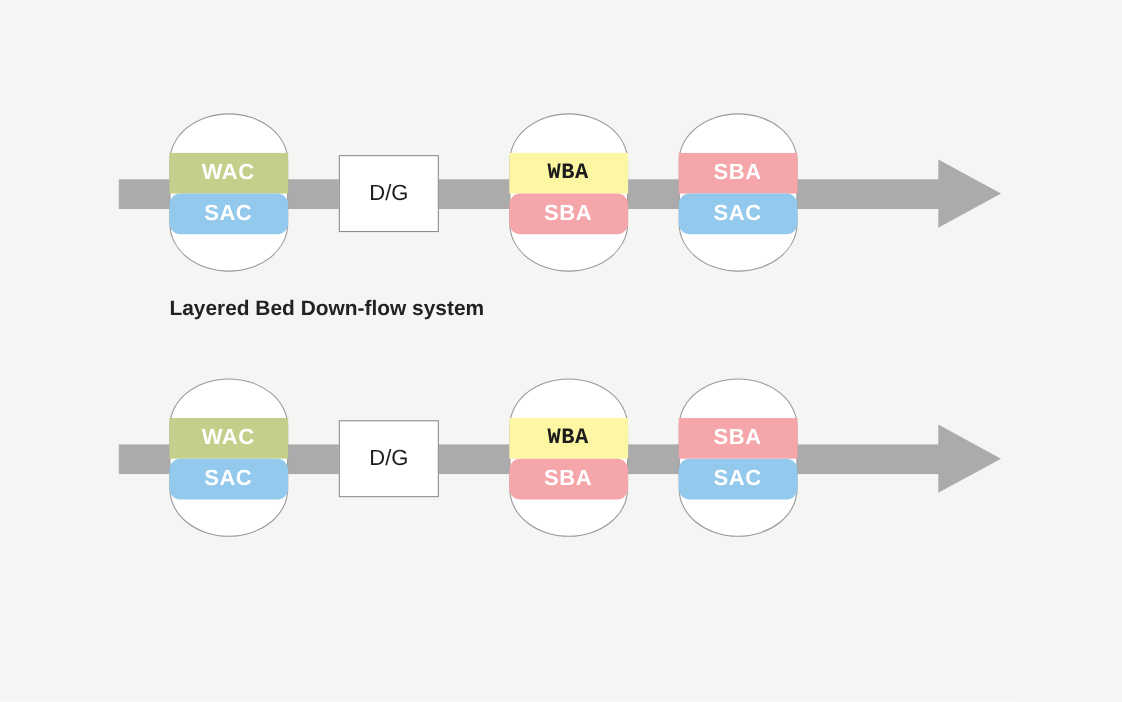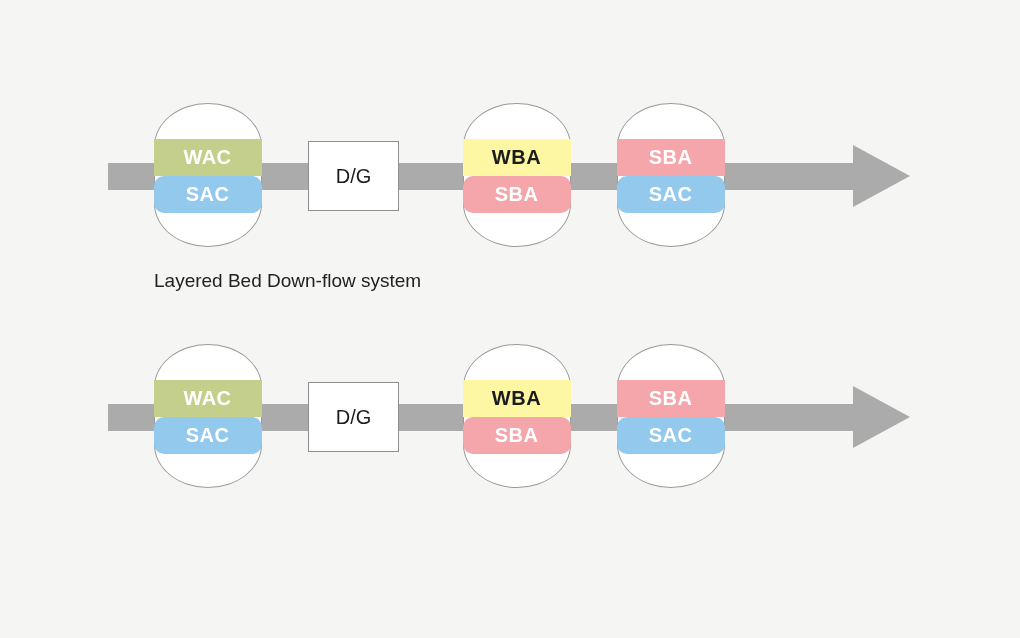--- a/index.html
+++ b/index.html
@@ -40,35 +40,35 @@
 
   .layer{
     position:absolute; left:-1.5px; width:108px; height:37px;
     display:flex; align-items:center; justify-content:center;
     font-size:20px; font-weight:bold; letter-spacing:0.5px;
   }
   .layer-top{top:34.5px;}
   .layer-bottom{top:71.5px;border-radius:10px;}
   .layer-wac{background:var(--wac); color:var(--label-light);}
   .layer-sac{background:var(--sac); color:var(--label-light);}
-  .layer-wba{background:var(--wba); color:var(--label-dark);}
+  .layer-wba{background:var(--wba); color:var(--label-dark);font-family:Liberation Mono, monospace;}
   .layer-sba{background:var(--sba); color:var(--label-light);}
 
   
   .dg-box{
     position:absolute; left:308px; top:141px; width:91px; height:70px;
     background:var(--box-fill); border:1.5px solid var(--box-border);
     box-sizing:border-box;
     display:flex; align-items:center; justify-content:center;
     font-size:20px; font-weight:normal; color:var(--label-dark);
   }
 
   .caption{
     position:absolute; left:154px; top:270px;
-    font-size:19px; font-weight:normal; color:var(--caption);
+    font-size:19px; font-weight:bold; color:var(--caption);
   }
 </style>
 </head>
 <body>
 
 <div class="canvas">
 
   <div class="row row-1">
     <div class="shaft"></div>
     <div class="head"></div>

